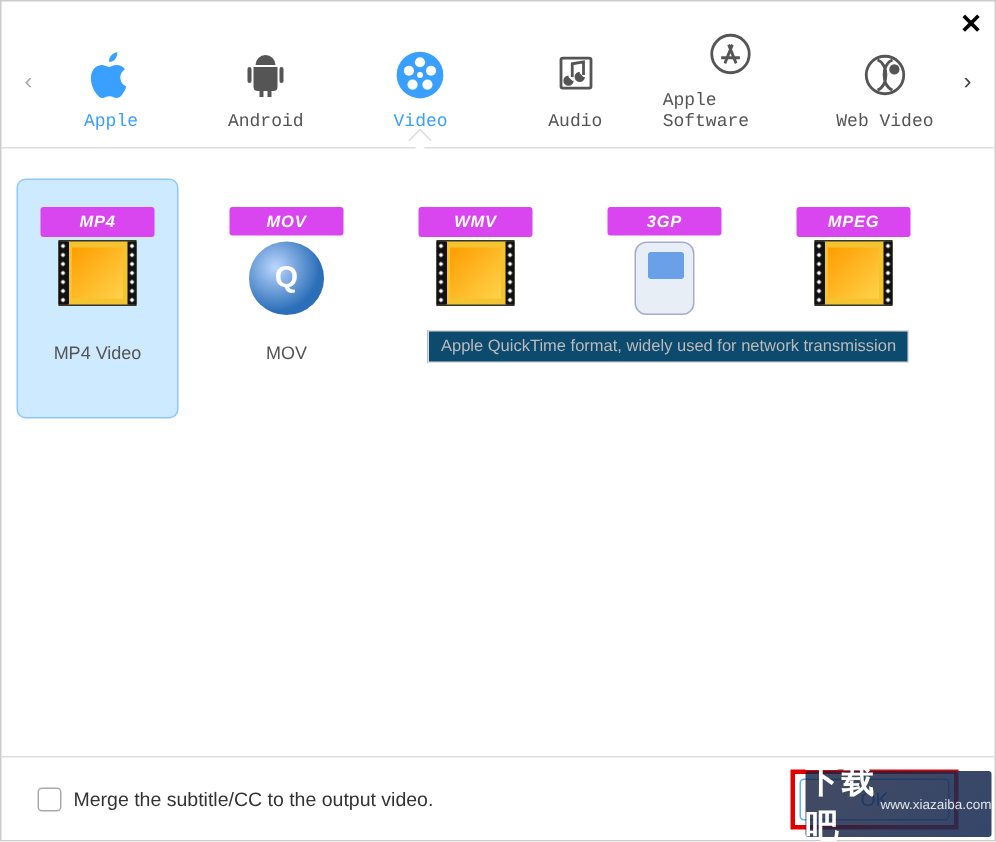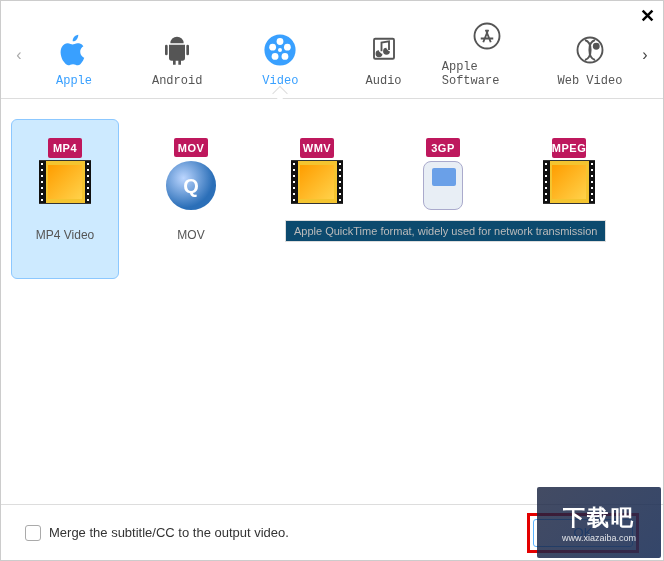--- a/index.html
+++ b/index.html
@@ -13,42 +13,42 @@
 .tab { display: flex; flex-direction: column; align-items: center; cursor: pointer; width: 90px; padding-bottom: 10px; position: relative; }
 .tab .icon { width: 36px; height: 36px; margin-bottom: 6px; display: flex; align-items: center; justify-content: center; }
 .tab .label { font-size: 12px; color: #555; }
 .tab.accent .label { color: #39a0ff; }
 .tab.active .label { color: #39a0ff; }
 .tab.active::after { content: ""; position: absolute; bottom: -1px; left: 50%; transform: translateX(-50%) rotate(45deg); width: 10px; height: 10px; background: #fff; border-left: 1px solid #ddd; border-top: 1px solid #ddd; }
 .formats { padding: 20px 10px 10px 10px; display: flex; flex-wrap: wrap; gap: 28px 18px; align-content: flex-start; }
 .fmt { width: 108px; height: 160px; display: flex; flex-direction: column; align-items: center; justify-content: flex-start; cursor: pointer; border: 1px solid transparent; border-radius: 6px; padding-top: 18px; }
 .fmt.selected { background: #cdeaff; border: 1px solid #8cc8ff; }
 .fmt .thumb { width: 64px; height: 72px; position: relative; display: flex; flex-direction: column; align-items: center; }
-.badge { width: 34px; height: 20px; background: #be185d; color: #fff; font-size: 11px; font-weight: bold; display: flex; align-items: center; justify-content: center; border-radius: 2px; letter-spacing: 0.5px; }
+.badge { width: 76px; height: 20px; background: #d946ef; color: #fff; font-size: 11px; font-weight: bold; display: flex; align-items: center; justify-content: center; border-radius: 2px; letter-spacing: 0.5px; font-style: italic; }
 .filmstrip { width: 52px; height: 44px; margin-top: 2px; background: linear-gradient(90deg, #111 0 6px, transparent 6px), linear-gradient(90deg, transparent 46px, #111 46px); background-color: #f4c430; position: relative; border: 1px solid #333; }
 .filmstrip::before, .filmstrip::after { content: ""; position: absolute; top: 0; bottom: 0; width: 6px; background-image: radial-gradient(#fff 1.2px, transparent 1.5px); background-size: 6px 6px; }
 .filmstrip::before { left: -1px; background-color:#111; }
 .filmstrip::after { right: -1px; background-color:#111; }
 .filmstrip .inner { position:absolute; left:8px; right:8px; top:4px; bottom:4px; background: linear-gradient(135deg, #ff9d00, #ffd24a); }
 .thumb.mov .disc { width: 50px; height: 50px; border-radius: 50%; background: radial-gradient(circle at 35% 35%, #bcd6ff, #2b6fb8 65%); margin-top: 4px; position: relative; }
 .thumb.mov .disc::after { content: "Q"; position: absolute; left: 50%; top: 50%; transform: translate(-50%,-50%); color: #fff; font-weight: bold; font-size: 20px; }
 .thumb.avi .disc { width: 50px; height: 50px; border-radius: 50%; background: conic-gradient(#eee,#ccc,#eee,#ccc,#eee); margin-top: 4px; position: relative; }
 .thumb.avi .disc::after { content: ""; position: absolute; right: -4px; bottom: -4px; width: 26px; height: 22px; background: #ff8d1a; border: 2px solid #333; }
 .thumb.mkv .box { width: 50px; height: 50px; margin-top: 4px; background: #f7f7f7; border: 1px solid #ccc; display:flex; align-items:center; justify-content:center; color:#2b5fc0; font-size:22px; font-weight:bold; }
 .thumb.mkv .box::after { content:"{ }"; }
 .thumb.gp .body { width: 40px; height: 50px; margin-top: 4px; background: #e8eef5; border:1px solid #aac; border-radius: 8px; position: relative; }
 .thumb.gp .body::after { content:""; position:absolute; left:8px; top:6px; width:24px; height:18px; background:#6aa0e8; border-radius:2px; }
 .fmt .name { margin-top: 18px; font-size: 12px; color: #555; }
 .tooltip { position: absolute; left: 284px; top: 219px; background: #0c4a6e; border: 1px solid #ddd; color: #bbb; font-size: 11px; padding: 4px 8px; z-index: 5; }
 .footer { position: absolute; left: 0; right: 0; bottom: 0; height: 56px; border-top: 1px solid #ddd; display: flex; align-items: center; padding: 0 24px; justify-content: space-between; }
 .check { display: flex; align-items: center; gap: 8px; cursor: pointer; }
 .check .box { width: 16px; height: 16px; border: 1px solid #aaa; border-radius: 3px; background: #fff; }
 .ok-wrap { border: 3px solid #e30000; padding: 3px; }
 .ok-btn { width: 100px; height: 28px; border: 1px solid #5ab3ff; background: #fff; color: #39a0ff; border-radius: 3px; font-size: 13px; cursor: pointer; }
-.watermark { position: absolute; right: 2px; bottom: 2px; width: 124px; height: 71px; background: linear-gradient(135deg, rgba(20,30,60,0.8), rgba(30,50,90,0.9)); color: #fff; font-size: 16px; display: flex; flex-direction: column; align-items: center; justify-content: center; pointer-events: none; border-radius: 2px; }
+.watermark { position: absolute; right: 2px; bottom: 2px; width: 124px; height: 44px; background: linear-gradient(135deg, rgba(20,30,60,0.8), rgba(30,50,90,0.9)); color: #fff; font-size: 16px; display: flex; flex-direction: row; align-items: center; justify-content: center; pointer-events: none; border-radius: 2px; }
 .watermark .cn { font-size: 22px; font-weight: bold; letter-spacing: 2px; }
 .watermark .url { font-size: 9px; opacity: 0.85; }
 </style>
 </head>
 <body>
 
 <div class="container">
   <div class="close">✕</div>
 
   <div class="tabs-wrap">

